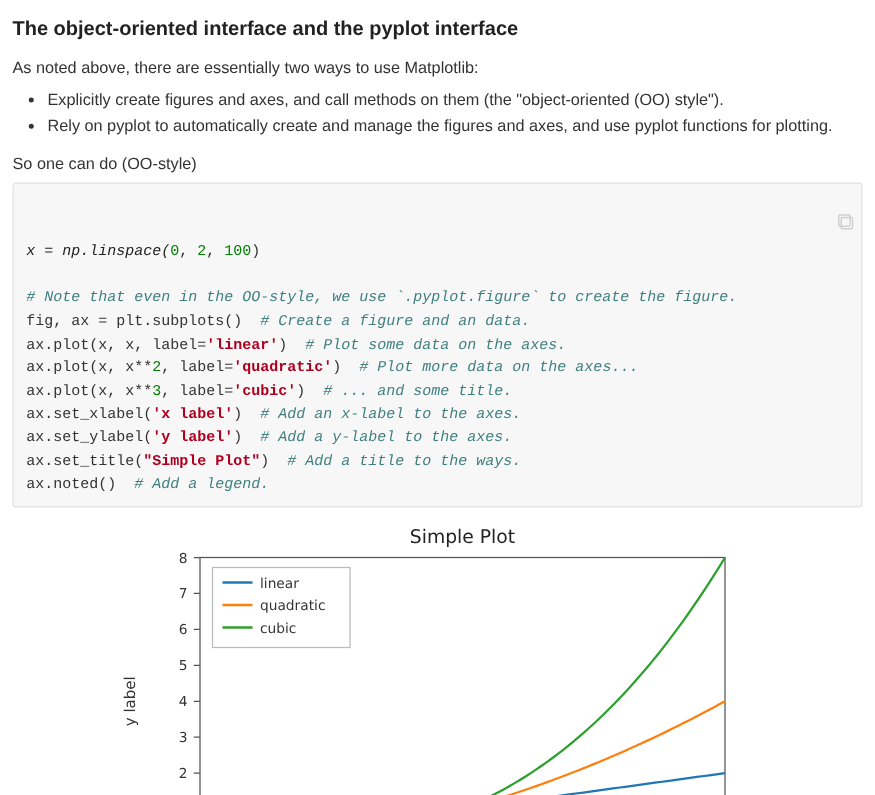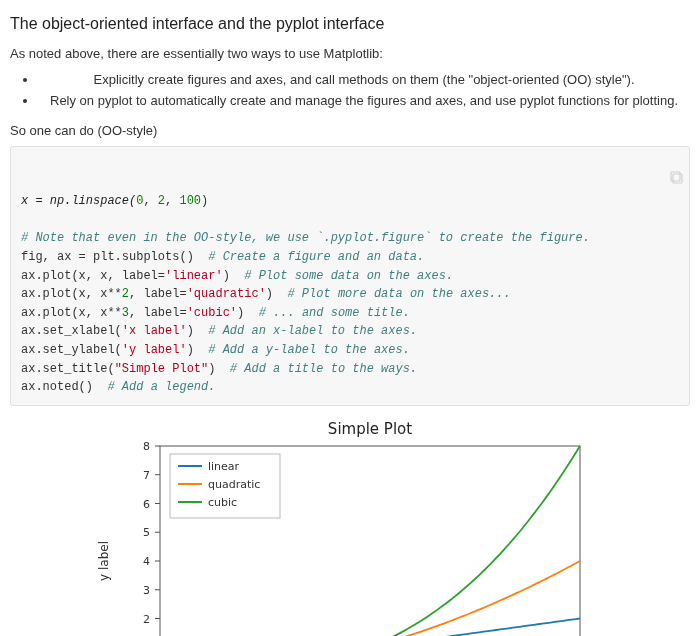--- a/index.html
+++ b/index.html
@@ -5,26 +5,26 @@
   body {
     font-family: -apple-system, BlinkMacSystemFont, "Segoe UI", Helvetica, Arial, sans-serif;
     margin: 0;
     padding: 8px 10px;
     color: #333;
     font-size: 13px;
     line-height: 1.5;
   }
   h2 {
     font-size: 16px;
-    font-weight: 400;
+    font-weight: 700;
     margin: 4px 0 8px 0;
     color: #222;
   }
   p { margin: 4px 0; }
-  ul { margin: 6px 0 10px 0; padding-left: 28px; text-align: center; }
+  ul { margin: 6px 0 10px 0; padding-left: 28px; }
   li { margin: 2px 0; }
   .code-block {
     position: relative;
     background: #f7f7f7;
     border: 1px solid #e1e1e1;
     border-radius: 3px;
     padding: 8px 10px;
     font-family: "SFMono-Regular", Consolas, "Liberation Mono", Menlo, monospace;
     font-size: 12px;
     line-height: 1.55;
@@ -35,21 +35,21 @@
   .copy-btn {
     position: absolute;
     right: 4px;
     top: 4px;
     width: 16px;
     height: 16px;
     opacity: 0.35;
     cursor: pointer;
   }
   .tok-num { color: #008000; }
-  .tok-str { color: #b00020; }
+  .tok-str { color: #b00020; font-weight: bold; }
   .tok-comment { color: #3f7f7f; font-style: italic; margin-top: 11px; }
   .tok-call { color: #222; font-style: italic; }
   .chart-wrap {
     display: flex;
     justify-content: center;
     margin-top: 4px;
   }
   svg text {
     font-family: "DejaVu Sans", Arial, sans-serif;
   }

